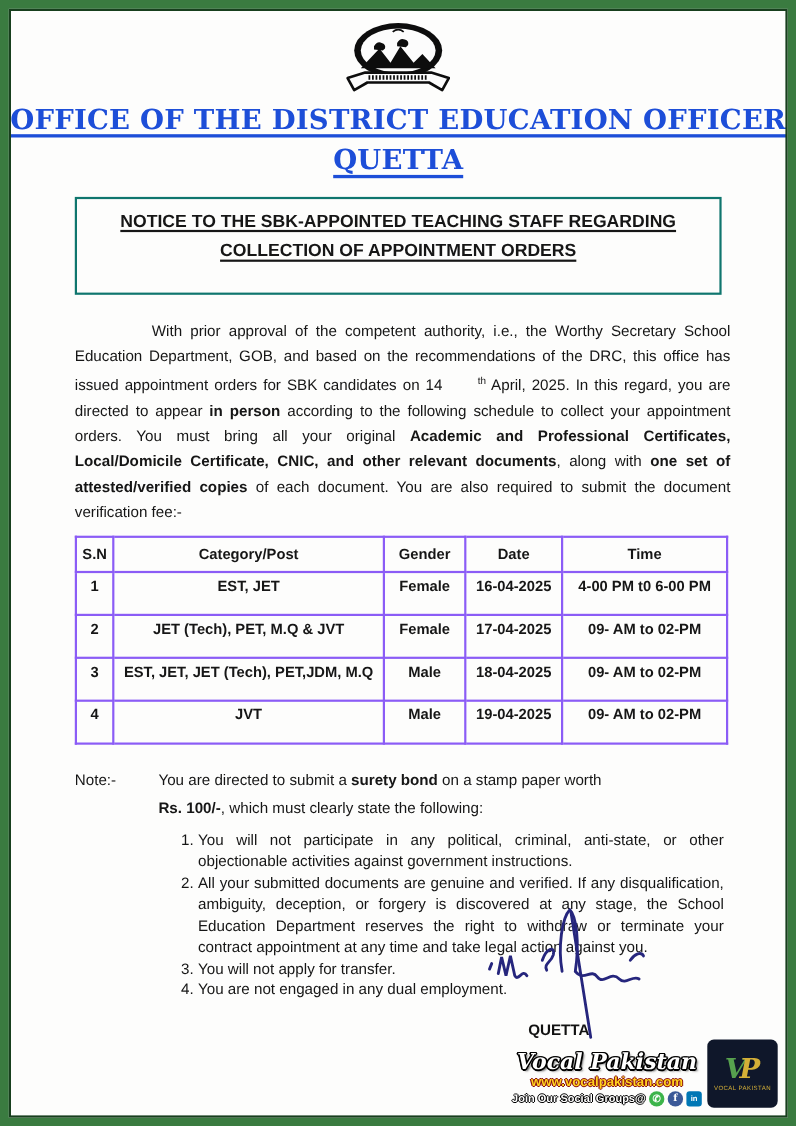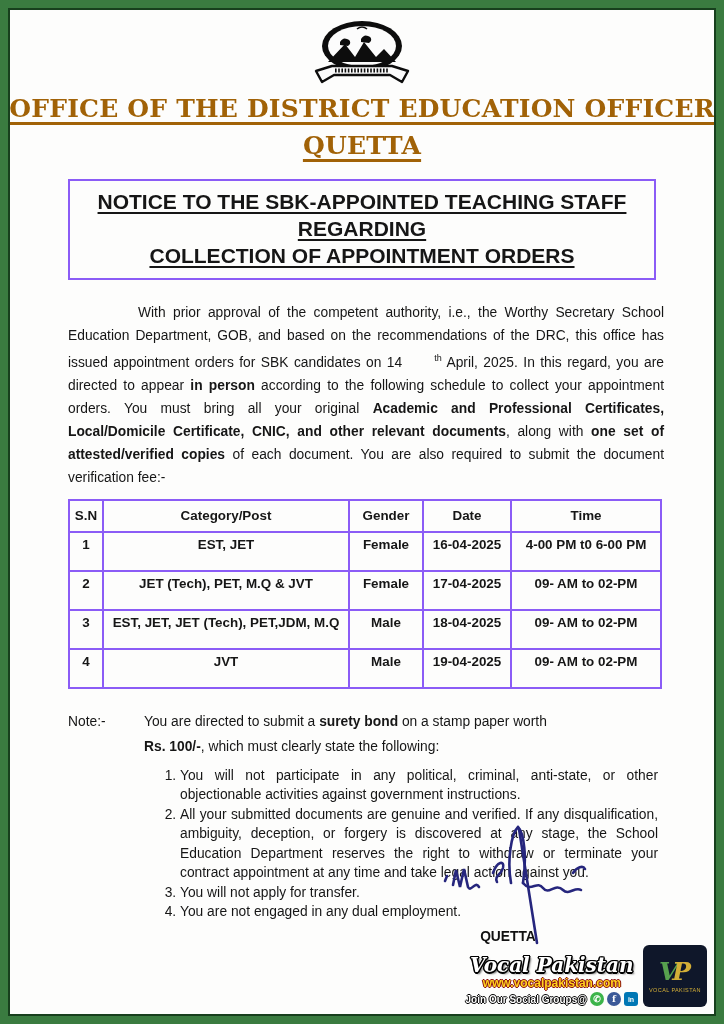--- a/index.html
+++ b/index.html
@@ -11,28 +11,28 @@
   }
   .frame{position:absolute;inset:0;border:8px solid #3a7b40;pointer-events:none;z-index:50;}
   .frame::after{content:"";position:absolute;inset:0;border:2px solid #173f1d;}
   .content{position:absolute;inset:8px;}
 
   .emblem{display:block;margin:12px auto 0;}
 
   .page-title{
     margin:4px 0 0;text-align:center;
     font-family:"DejaVu Serif",serif;font-weight:900;
-    font-size:25px;line-height:37px;color:#a16207;letter-spacing:.2px;
+    font-size:25px;line-height:37px;color:#1d4ed8;letter-spacing:.2px;
   }
   .page-title .u{text-decoration:underline;text-decoration-thickness:3px;text-underline-offset:5px;}
 
   .notice-box{
-    margin:15px 60px 0;border:2px solid #8b5cf6;
-    padding:7px 6px 9px;text-align:center;
-    font-weight:bold;font-size:21px;line-height:27px;
+    margin:15px 60px 0;border:2px solid #0f766e;
+    padding:7px 6px 24px;text-align:center;
+    font-weight:bold;font-size:16px;line-height:27px;
   }
   .notice-box .u{text-decoration:underline;text-decoration-thickness:2px;text-underline-offset:3px;}
 
   .para{
     margin:21px 60px 0;width:596px;
     font-size:13.8px;line-height:23px;text-align:justify;text-indent:70px;
   }
   .b{font-weight:bold;text-align:right;}
   sup{font-size:9px;padding-left:32px;}
 

